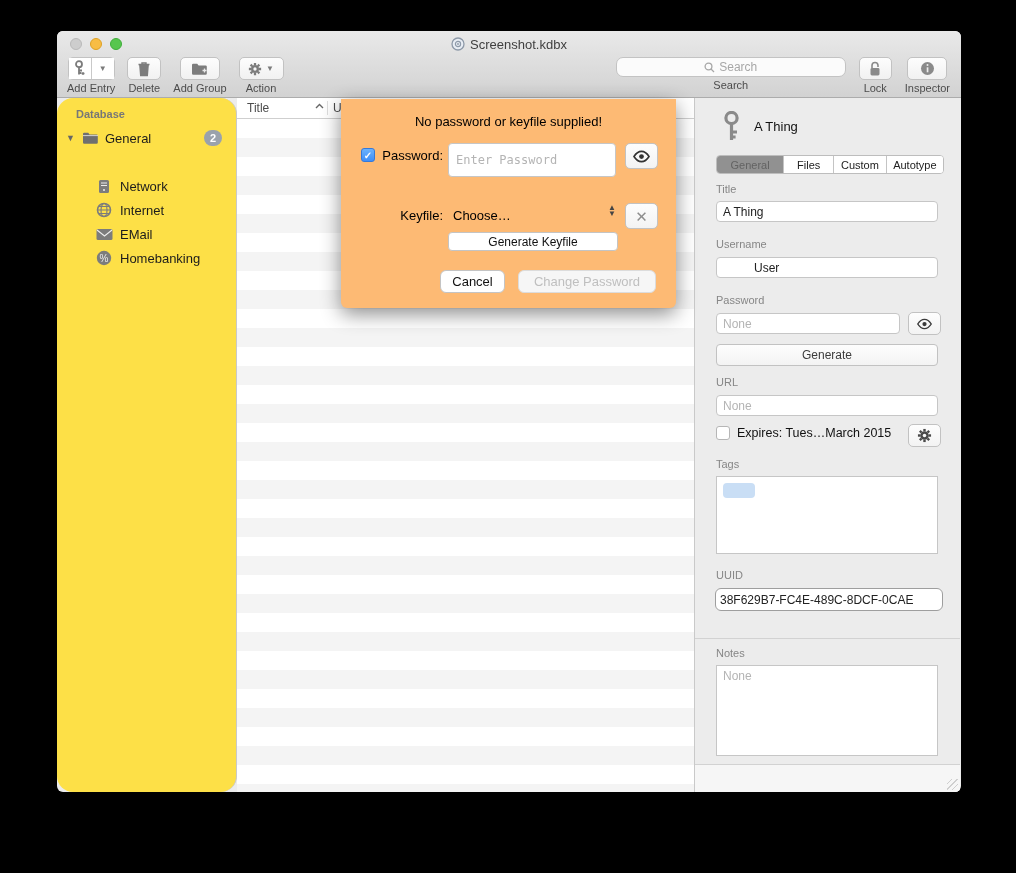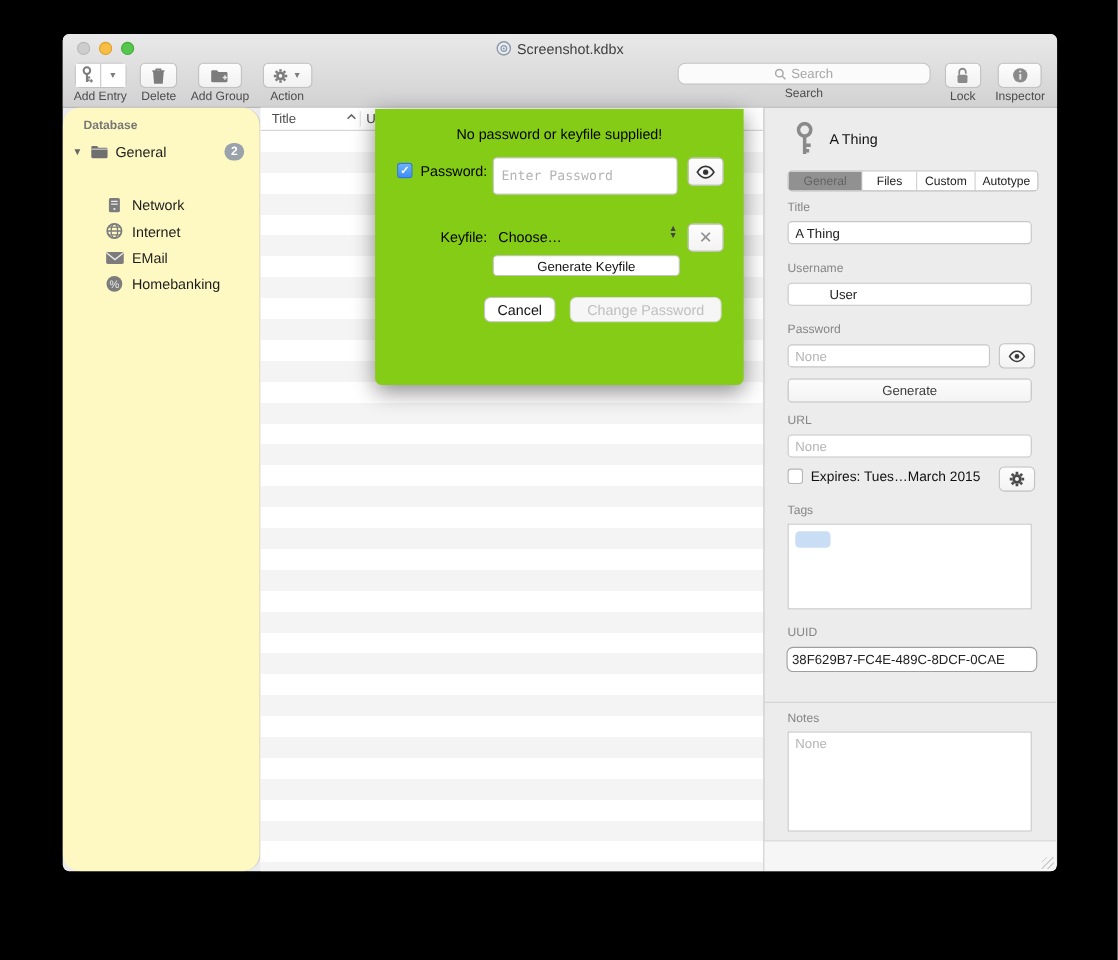--- a/index.html
+++ b/index.html
@@ -35,21 +35,21 @@
   .chev { font-size:8px; color:#7c7c7c; line-height:1; }
 
   .tbar-right { position:absolute; right:11px; top:26px; display:flex; gap:13px; align-items:flex-start; }
   .searchcol { display:flex; flex-direction:column; align-items:center; gap:2px; }
   .searchfield { width:230px; height:20px; border:1px solid #c3c3c3; border-radius:7px;
                  background:#fbfbfb; display:flex; align-items:center; justify-content:center; gap:4px; }
   .searchfield .ph { font-size:12px; color:#a7a7a7; }
 
   
   .content { position:absolute; top:67px; left:0; right:0; bottom:0; display:flex; }
-  .sidebar { width:180px; background:#fef9c3; border-right:1px solid #c9c9c9; position:relative;border-radius:16px; }
+  .sidebar { width:180px; background:#fde047; border-right:1px solid #c9c9c9; position:relative;border-radius:16px; }
   .main { width:457px; position:relative; background:#fff; }
   .insp { width:266px; background:#ececec; border-left:1px solid #c9c9c9; position:relative; }
 
   
   .sb-header { position:absolute; left:19px; top:10px; font-size:11px; font-weight:bold; color:#777; }
   .sb-row { position:absolute; left:0; right:0; height:20px; display:flex; align-items:center; font-size:13px; color:#1c1c1c; }
   .sb-row .disc { position:absolute; left:9px; font-size:9px; color:#666; }
   .sb-row .ic { position:absolute; display:flex; }
   .sb-row .txt { position:absolute; }
   .badge { position:absolute; right:14px; width:18px; height:16px; border-radius:8px;
@@ -60,22 +60,22 @@
   .thead { position:absolute; left:0; top:0; right:0; height:21px; background:#fff;
            border-bottom:1px solid #cfcfcf; font-size:12px; color:#4c4c4c; }
   .thead .col1 { position:absolute; left:10px; top:3px; }
   .thead .sort { position:absolute; left:78px; top:5px; }
   .thead .vdiv { position:absolute; left:90px; top:3px; bottom:3px; width:1px; background:#dedede; }
   .thead .col2 { position:absolute; left:96px; top:3px; }
   .trows { position:absolute; left:0; top:21px; right:0; bottom:0;
            background:repeating-linear-gradient(180deg,#ffffff 0 19px,#f4f4f4 19px 38px); }
 
   
-  .sheet { position:absolute; left:284px; top:68px; width:335px; height:251px;
-           background:#84cc16; border-radius:0 0 6px 6px; z-index:30;
+  .sheet { position:absolute; left:284px; top:68px; width:335px; height:209px;
+           background:#fdba74; border-radius:0 0 6px 6px; z-index:30;
            box-shadow:0 6px 20px rgba(0,0,0,.45); font-size:13px; color:#000; }
   .sh-msg { position:absolute; top:15px; left:0; right:0; text-align:center; }
   .sh-row { position:absolute; left:0; right:0; height:26px; }
   .sh-row .lbl { position:absolute; left:0; width:102px; text-align:right; top:5px; }
   .cb { width:14px; height:14px; border-radius:3px; display:flex; align-items:center; justify-content:center; }
   .cb.on { background:linear-gradient(#6cb2fc,#3f8ef8); border:1px solid #3579d9;
            color:#fff; font-size:10px; font-weight:bold; }
   .cb.off { background:#fff; border:1px solid #b6b6b6; }
   .sh-field { position:absolute; left:107px; width:168px; height:26px; border:1px solid #c6c6c6;
               border-radius:4px; background:#fff; font-family:"DejaVu Sans Mono",monospace;

